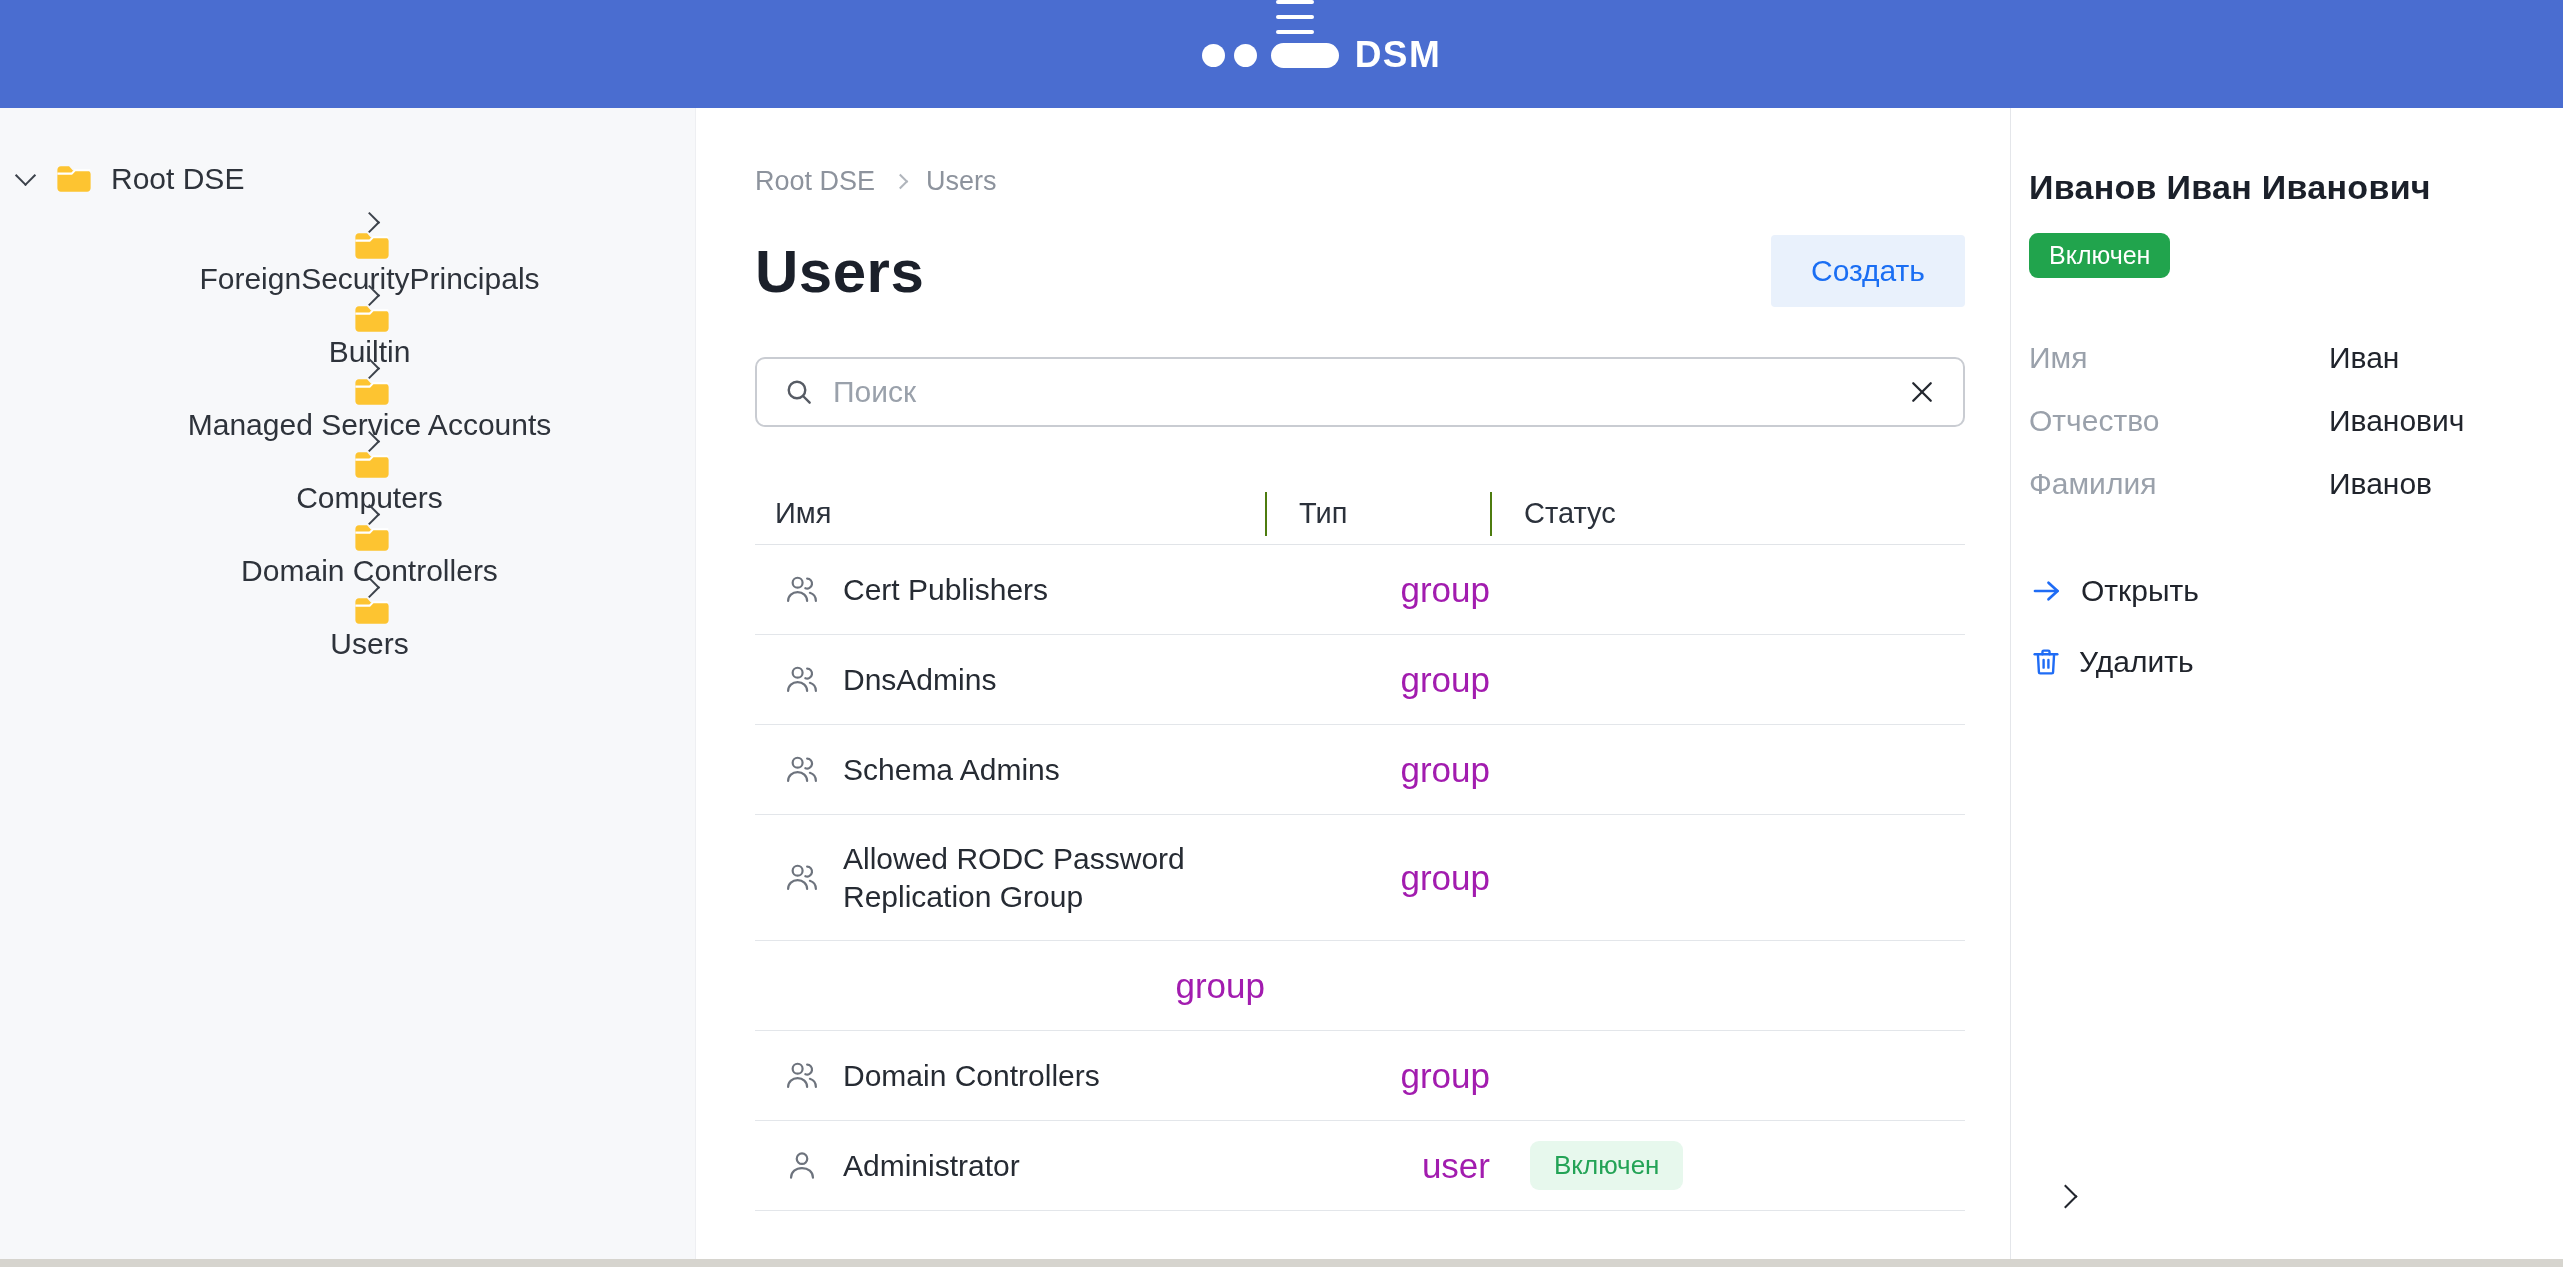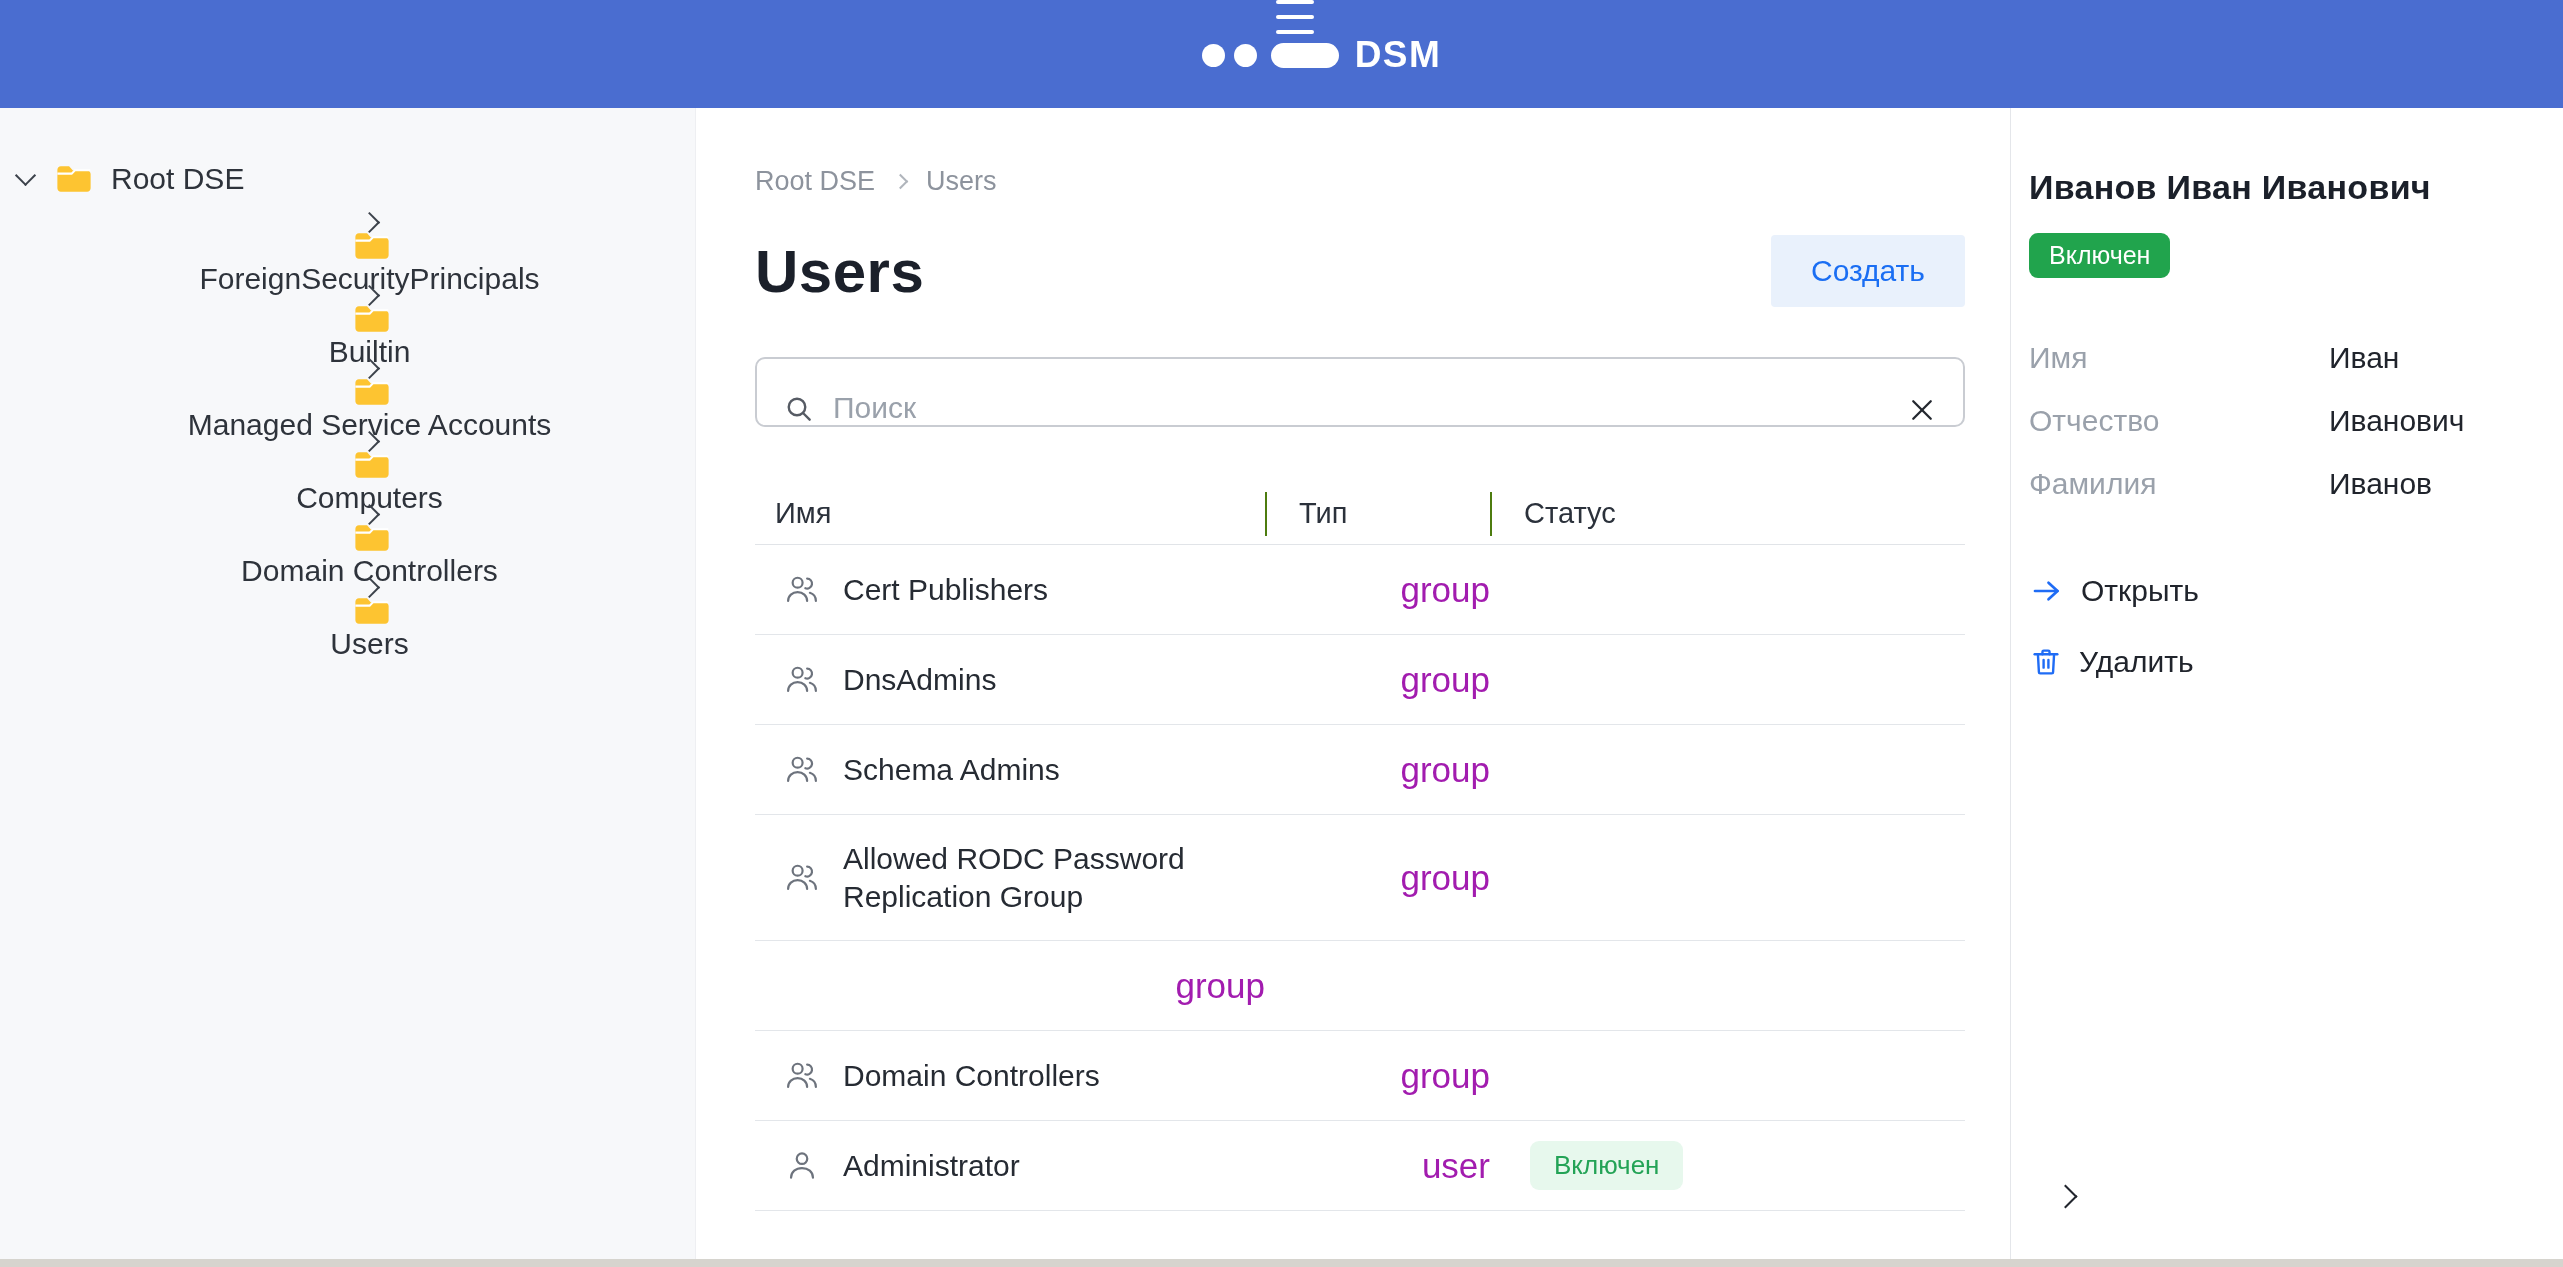--- a/index.html
+++ b/index.html
@@ -31,21 +31,21 @@
   
   .main { position:absolute; left:697px; top:108px; width:1312px; height:1151px; background:#ffffff; padding:0 44px 0 58px; }
   .breadcrumb { margin-top:58px; display:flex; align-items:center; gap:20px; font-size:27px; color:#8d939d; }
   .breadcrumb .bc-chev { width:11px; height:11px; border-right:2px solid #b0b5bc; border-bottom:2px solid #b0b5bc; transform:rotate(-45deg); }
   .title-row { margin-top:38px; display:flex; align-items:center; justify-content:space-between; }
   .page-title { font-size:60px; font-weight:600; color:#1b202a; letter-spacing:.5px; }
   .btn-create { background:#e9f1fc; color:#1a6ef3; font-size:30px; border:none; border-radius:4px;
                 padding:19px 40px; cursor:pointer; font-family:inherit; }
 
   .searchbox { margin-top:50px; height:70px; border:2px solid #c9ccd2; border-radius:10px;
-               display:flex; align-items:flex-end; padding:0 26px; background:#fff; }
+               display:flex; align-items:center; padding:0 26px; background:#fff; }
   .searchbox input { flex:1; border:none; outline:none; font-size:30px; color:#23272f; margin-left:18px; font-family:inherit; background:transparent; }
   .searchbox input::placeholder { color:#9aa1ab; }
   .icon-btn { background:none; border:none; cursor:pointer; display:flex; align-items:center; padding:0; }
 
   .table { margin-top:56px; }
   .trow { display:grid; grid-template-columns:510px 225px 1fr; align-items:center; }
   .thead { height:62px; border-bottom:1px solid #e1e4e8; }
   .thead .th { font-size:29px; font-weight:500; color:#2b313b; padding-left:20px; height:44px; display:flex; align-items:center; }
   .thead .th + .th { border-left:2px solid #4d7c0f; padding-left:32px; }
   .tbody .trow { border-bottom:1px solid #e3e6ea; min-height:90px; }

